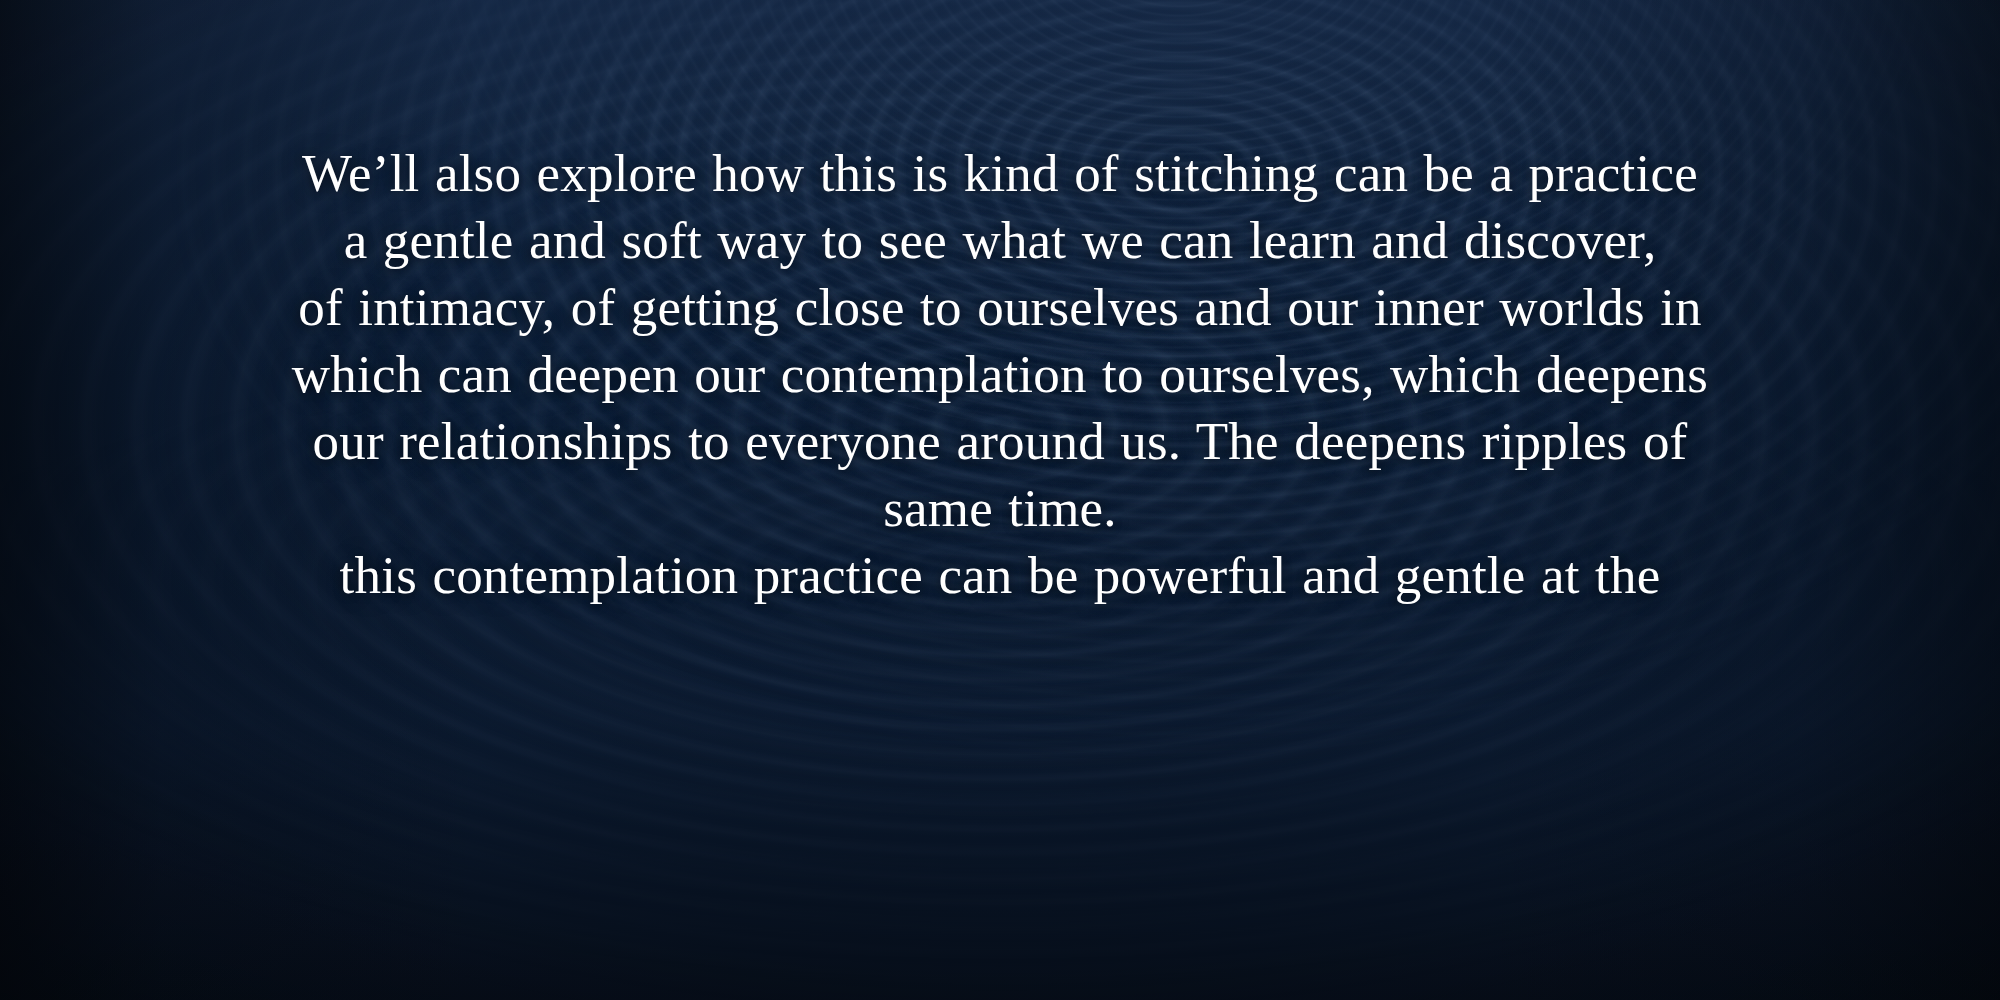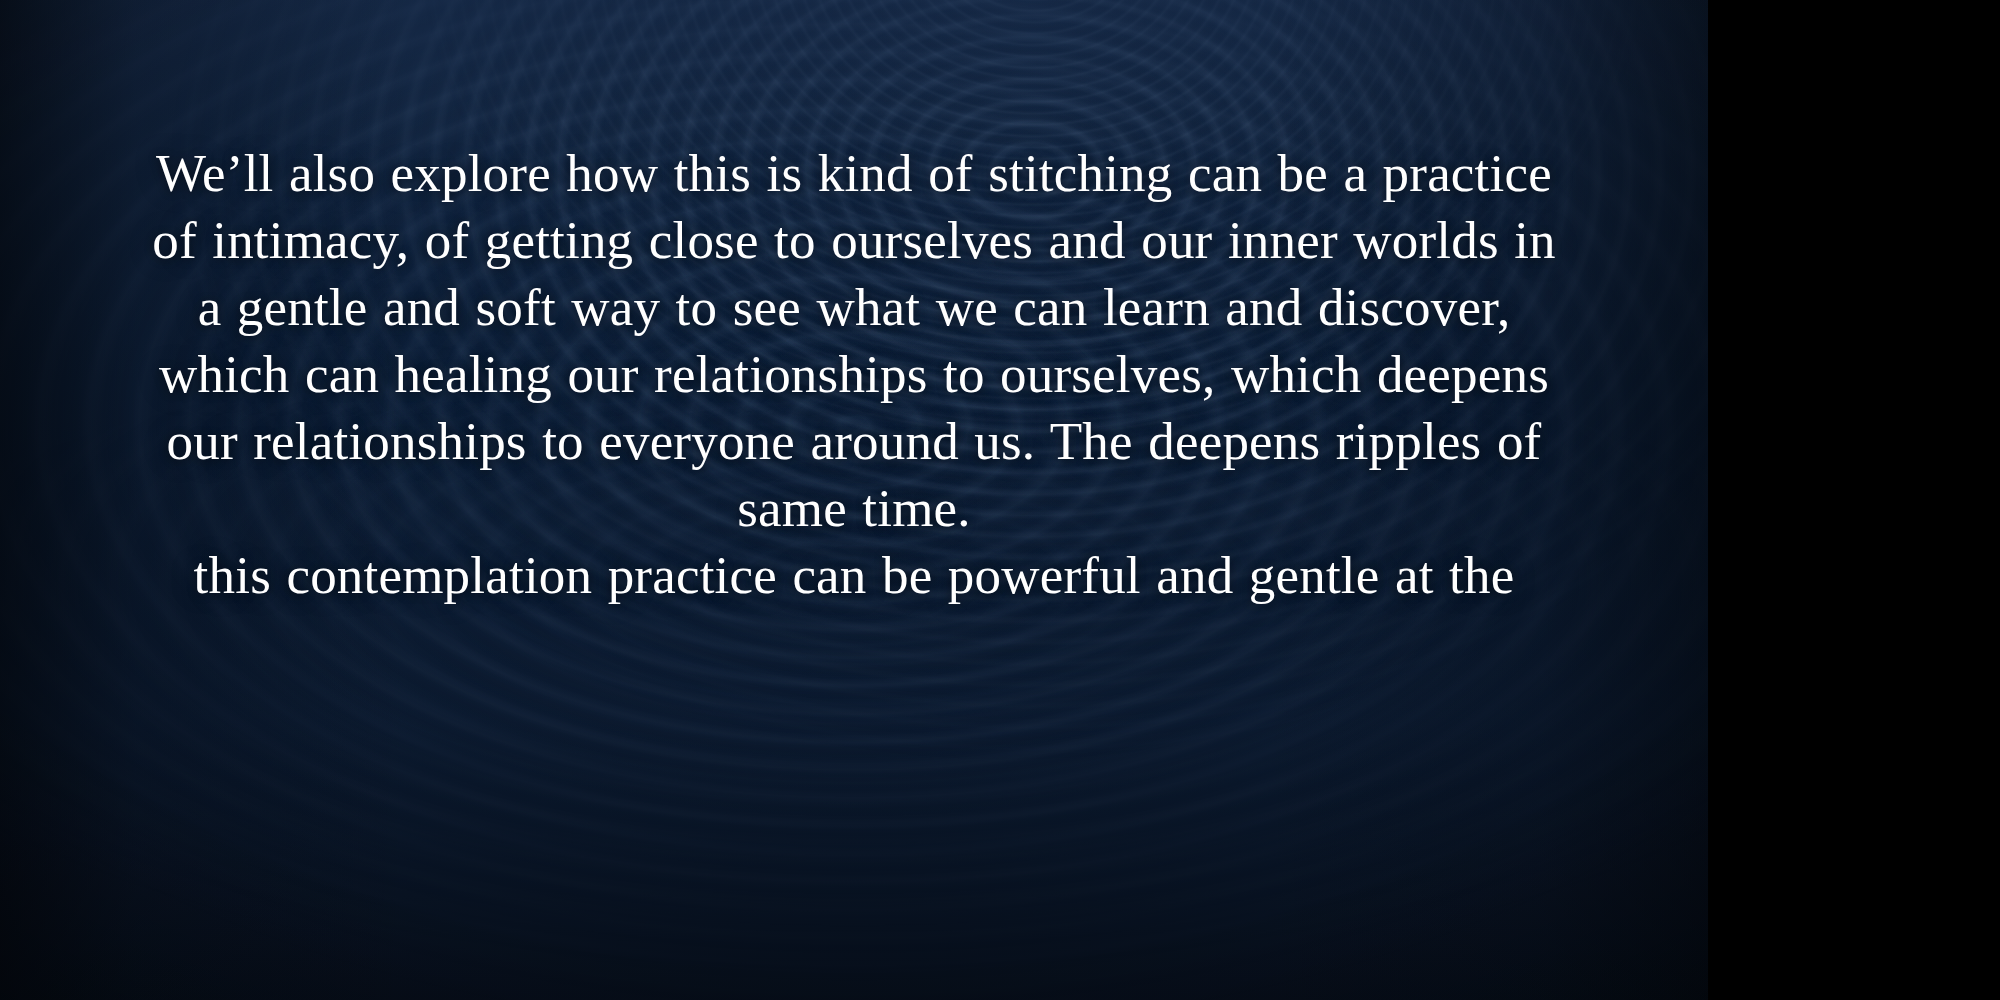--- a/index.html
+++ b/index.html
@@ -3,21 +3,21 @@
 <meta charset="utf-8">
 <title>Contemplation Practice Quote Slide</title>
 <style>
   html, body {
     margin: 0;
     padding: 0;
     background: #000;
   }
   #slide {
     position: relative;
-    width: 1708px;
+    width: 2000px;
     height: 1000px;
     overflow: hidden;
     background: #0d1f38;
     font-family: "Liberation Serif", "DejaVu Serif", serif;
   }
 
   
   .bg-layer {
     position: absolute;
     inset: 0;
@@ -187,21 +187,21 @@
   <div class="bg-layer" id="ripples-mid"></div>
   <div class="bg-layer" id="ripples-top"></div>
   <div class="bg-layer" id="ripples-fine"></div>
   <div class="bg-layer" id="ripples-low"></div>
   <div class="bg-layer" id="bg-vert"></div>
   <div class="bg-layer" id="bg-sides"></div>
   <div class="bg-layer" id="bg-vignette"></div>
 
   <div id="quote-block">
     <span class="line">We’ll also explore how this is kind of stitching can be a practice</span>
+    <span class="line">a gentle and soft way to see what we can learn and discover,</span>
     <span class="line">of intimacy, of getting close to ourselves and our inner worlds in</span>
-    <span class="line">a gentle and soft way to see what we can learn and discover,</span>
-    <span class="line">which can healing our relationships to ourselves, which deepens</span>
+    <span class="line">which can deepen our contemplation to ourselves, which deepens</span>
     <span class="line">our relationships to everyone around us. The deepens ripples of</span>
     <span class="line">same time.</span>
     <span class="line">this contemplation practice can be powerful and gentle at the</span>
   </div>
 
 </div>
 
 </body></html>

